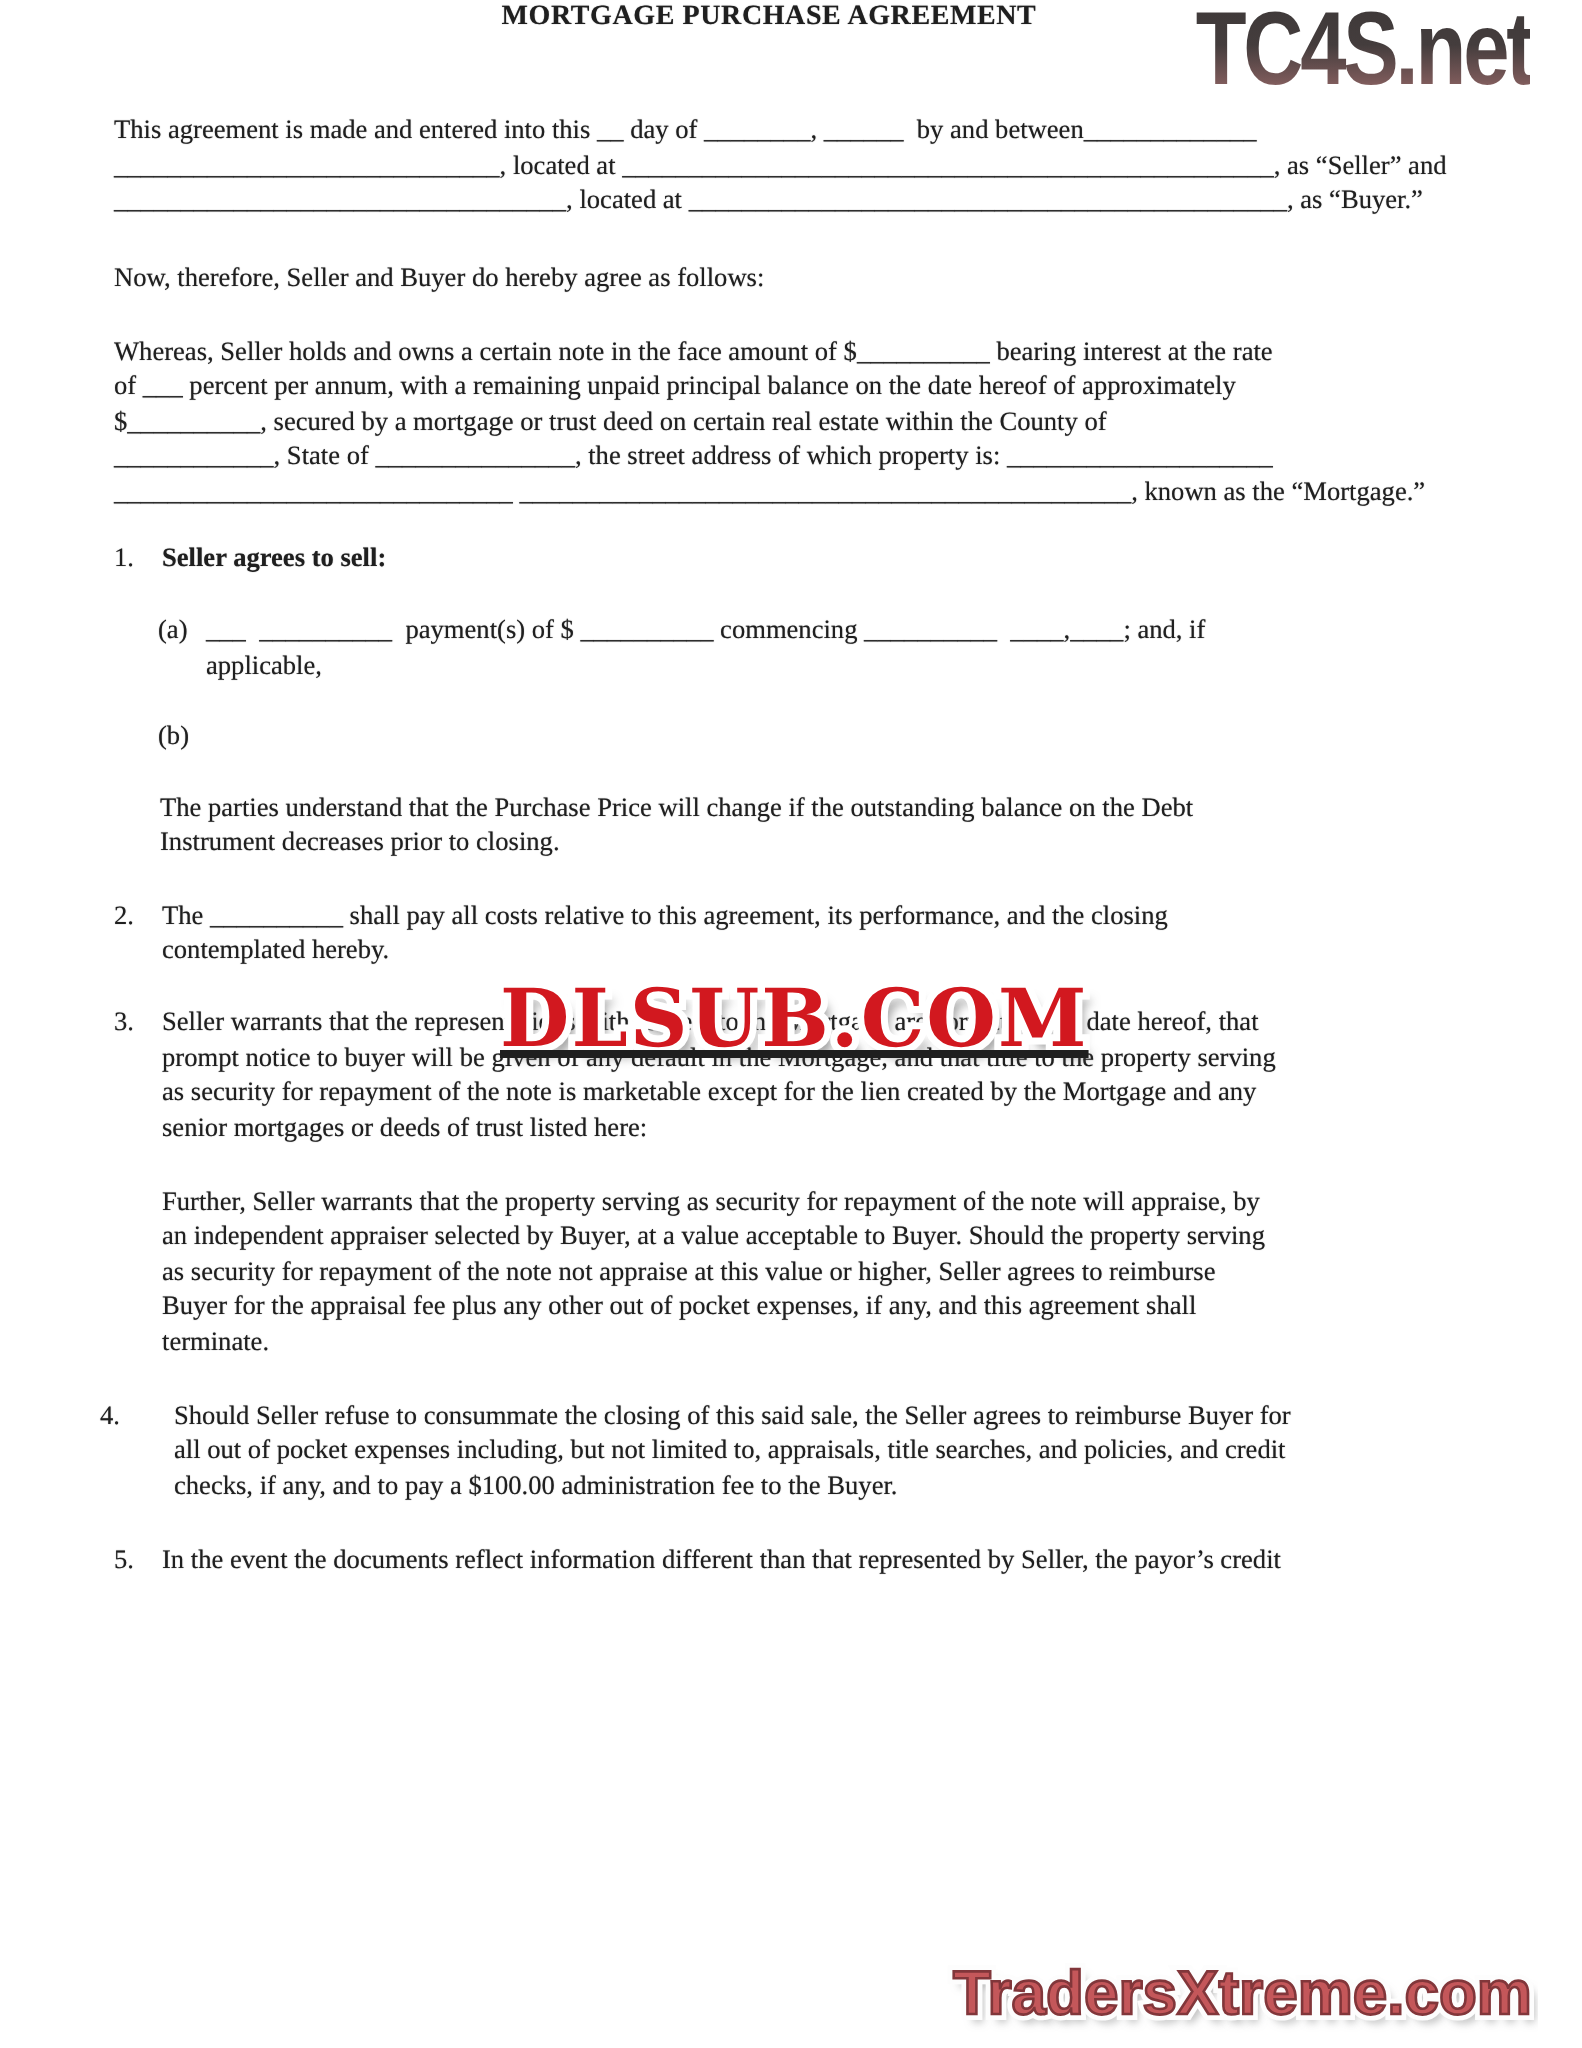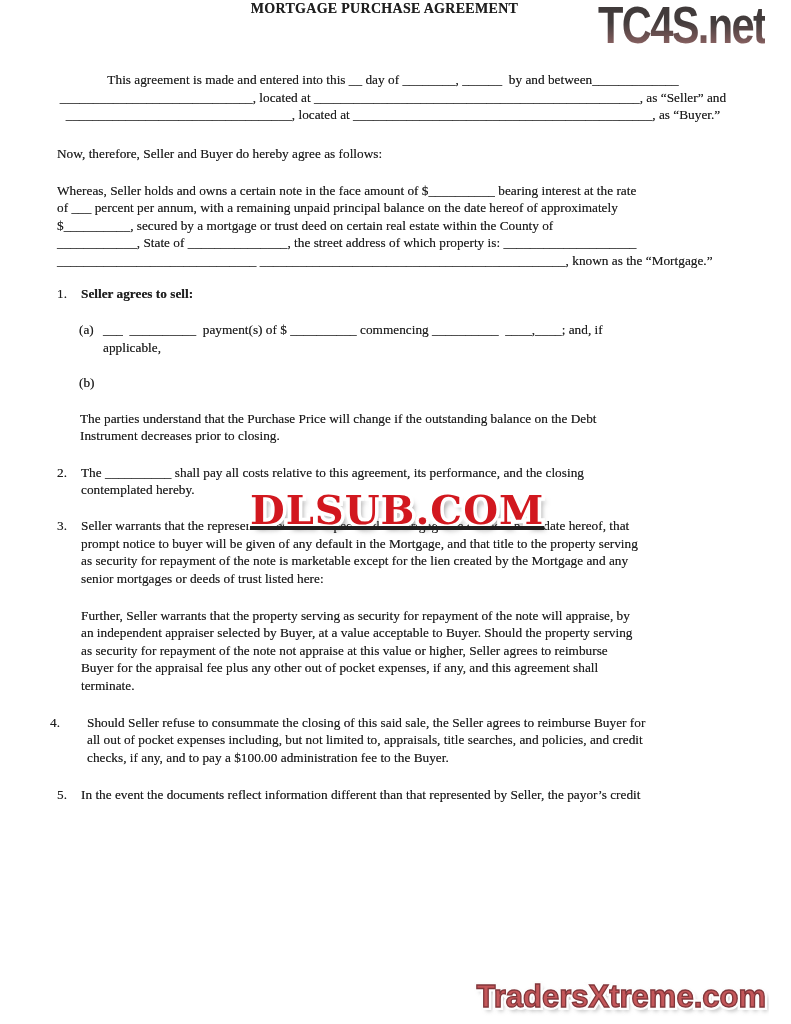--- a/index.html
+++ b/index.html
@@ -20,21 +20,21 @@
     .logo-top {
       background:linear-gradient(180deg,#3e3939 0%,#443d3d 45%,#7c5a5a 82%,#a37878 100%);
       -webkit-background-clip:text; background-clip:text; color:transparent;
     }
   }
   
   .title { margin:0; text-align:center;
            font-size:14px; font-weight:bold; letter-spacing:0.3px; }
   
   .para { margin:0 40px 0 57px; white-space:pre; }
-  .p-intro   { margin-top:54px;text-align:center; }
+  .p-intro   { margin-top:39px; }
   .p-whereas { margin-top:20px; }
   .p-now     { margin-top:21px; }
   .item { display:flex; margin:0 40px 0 57px; white-space:pre; }
   .item .num { width:24px; flex:none; }
   .item .body { white-space:pre; }
   .bold { font-weight:bold; }
   .h-item1 { margin-top:16px; }
   .sub { display:flex; margin:0 40px 0 79px; white-space:pre; }
   .sub .sub-label { width:24px; flex:none; }
   .sub-a { margin-top:19px; }

